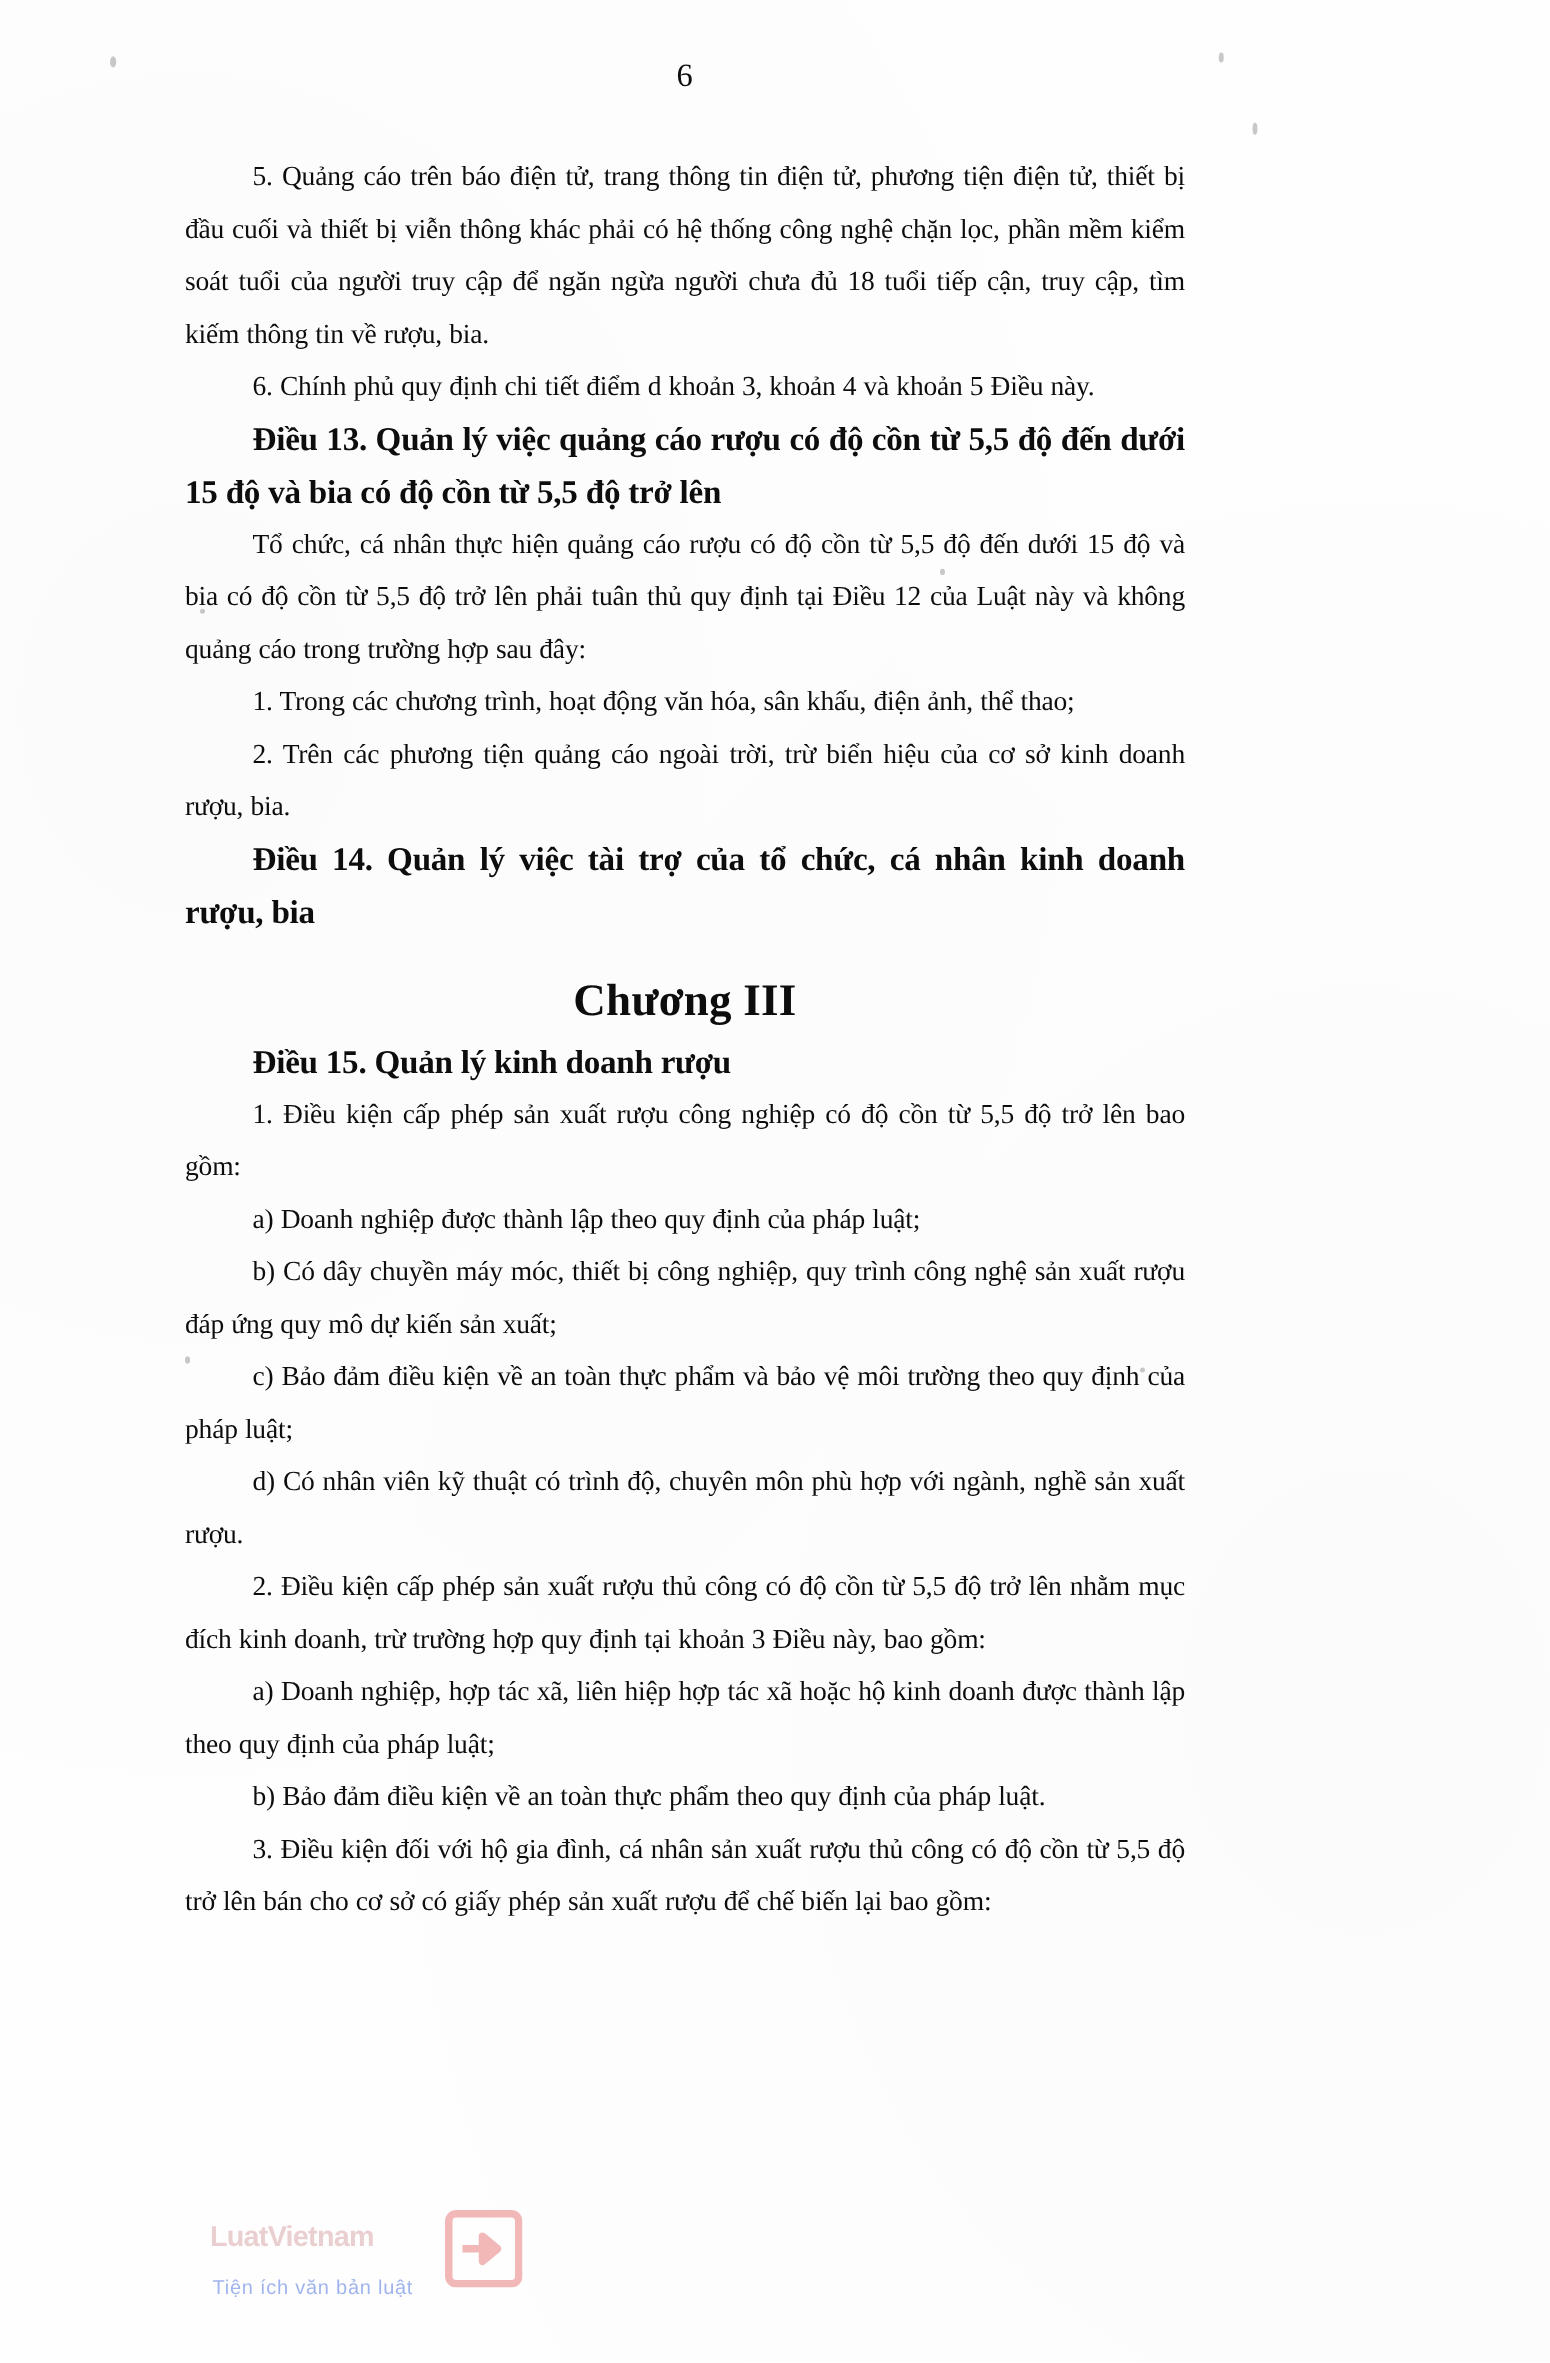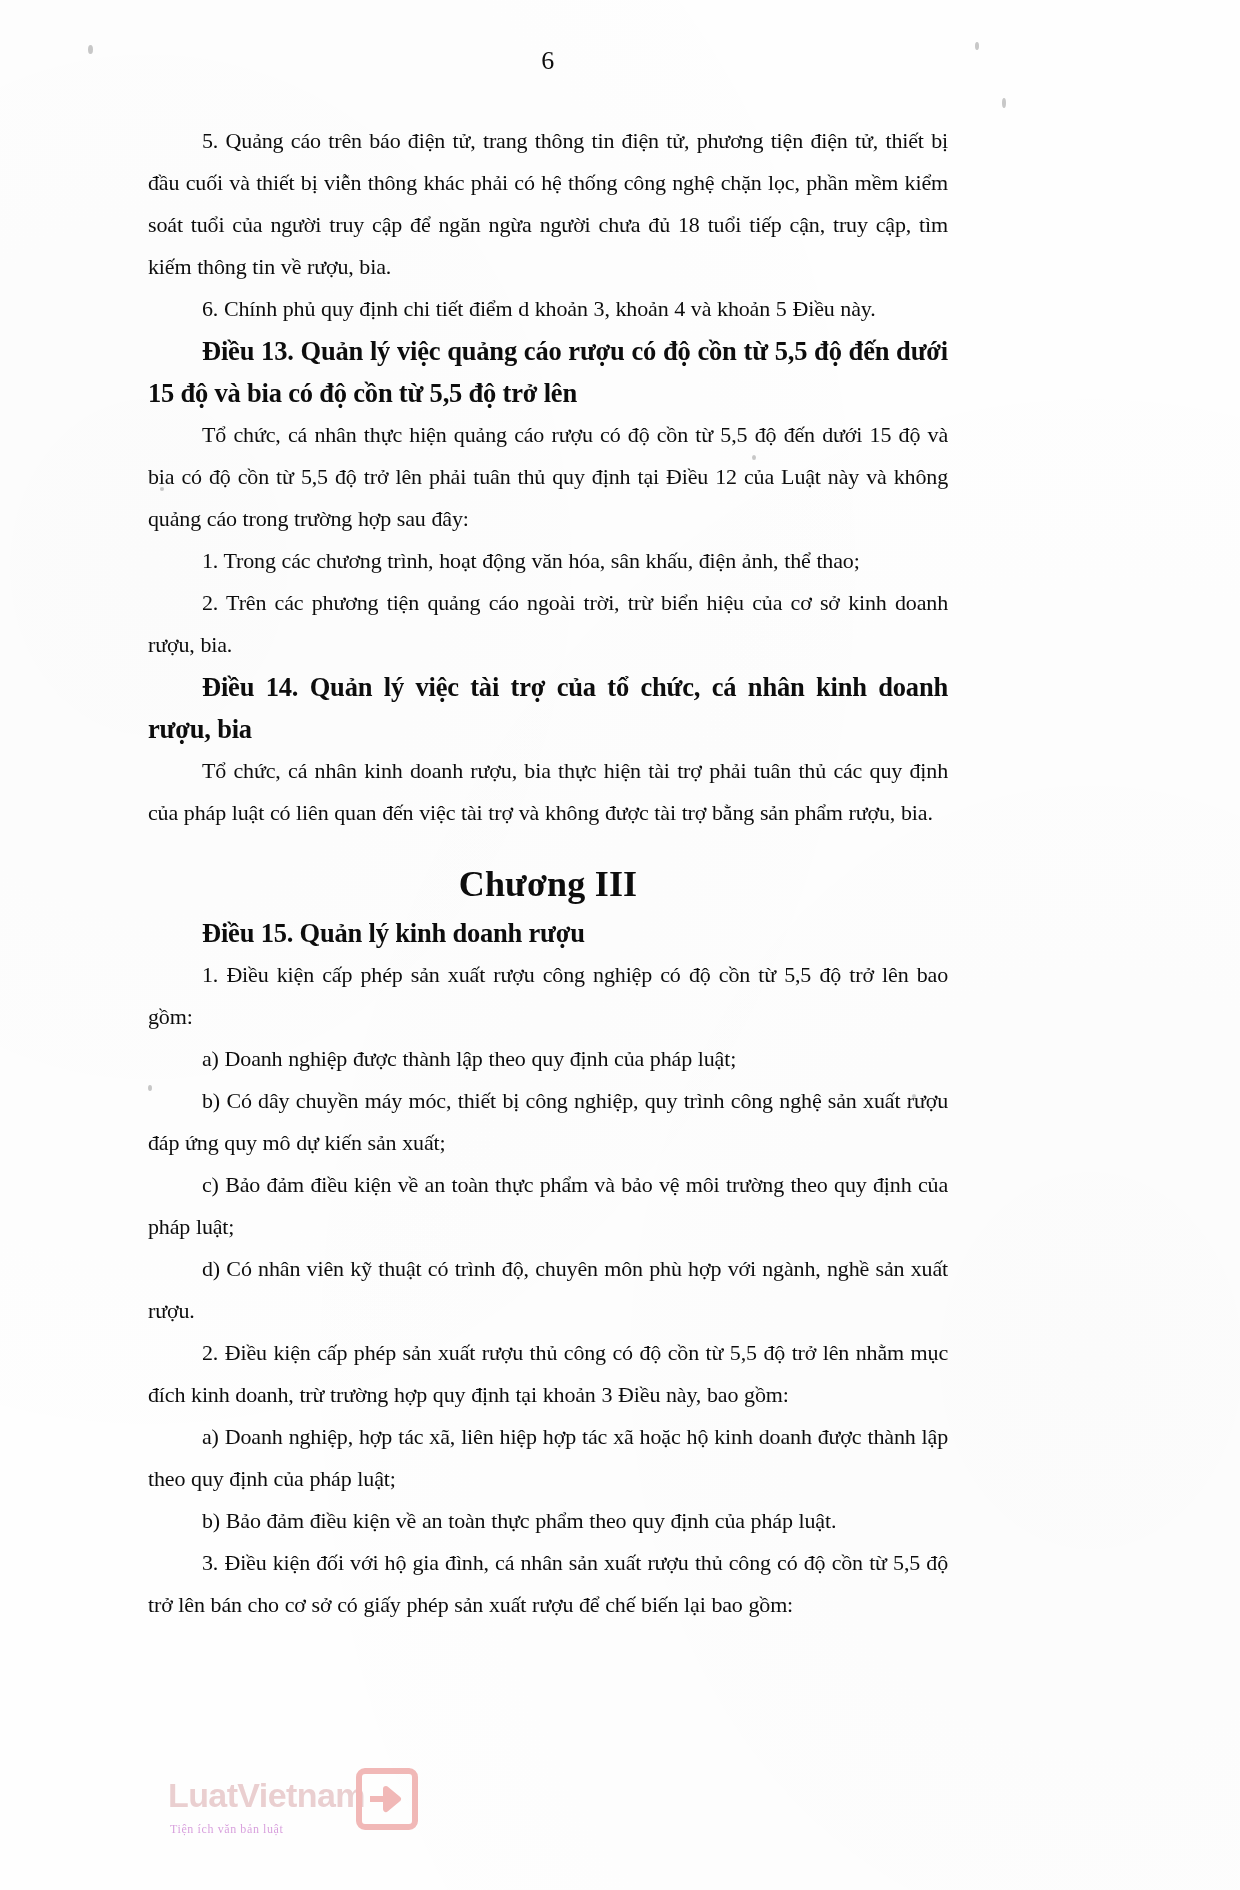--- a/index.html
+++ b/index.html
@@ -100,33 +100,33 @@
     width: 250px;
     height: 92px;
     opacity: 0.42;
     pointer-events: none;
   }
   .wm-text {
     position: absolute;
     left: 0;
     top: 4px;
     font-family: "Liberation Sans", sans-serif;
-    font-size: 34px;
+    font-size: 23px;
     font-weight: bold;
     color: #cf8f93;
     letter-spacing: -0.6px;
     white-space: nowrap;
   }
   .wm-sub {
     position: absolute;
     left: 2px;
     top: 50px;
-    font-family: Liberation Serif, serif;
-    font-size: 12px;
-    color: #a21caf;
+    font-family: Liberation Sans, sans-serif;
+    font-size: 16px;
+    color: #1d4ed8;
     letter-spacing: 0.6px;
     white-space: nowrap;
   }
   .wm-logo {
     position: absolute;
     left: 188px;
     top: -4px;
     width: 62px;
     height: 62px;
   }
@@ -164,21 +164,20 @@
     <p class="heading">Điều 13. Quản lý việc quảng cáo rượu có độ cồn từ 5,5 độ đến dưới 15 độ và bia có độ cồn từ 5,5 độ trở lên</p>
 
     <p class="para">Tổ chức, cá nhân thực hiện quảng cáo rượu có độ cồn từ 5,5 độ đến dưới 15 độ và bia có độ cồn từ 5,5 độ trở lên phải tuân thủ quy định tại Điều 12 của Luật này và không quảng cáo trong trường hợp sau đây:</p>
 
     <p class="para">1. Trong các chương trình, hoạt động văn hóa, sân khấu, điện ảnh, thể thao;</p>
 
     <p class="para">2. Trên các phương tiện quảng cáo ngoài trời, trừ biển hiệu của cơ sở kinh doanh rượu, bia.</p>
 
     <p class="heading">Điều 14. Quản lý việc tài trợ của tổ chức, cá nhân kinh doanh rượu, bia</p>
 
-    <p class="para">Tổ chức, cá nhân kinh doanh rượu, bia thực hiện tài trợ phải tuân thủ các quy định của pháp luật có liên quan đến việc tài trợ và không được tài trợ bằng sản phẩm rượu, bia.</p>
 
     <div class="chapter-block">
       <div class="chapter-line1">Chương III</div>
     </div>
 
     <p class="heading heading-nonjust">Điều 15. Quản lý kinh doanh rượu</p>
 
     <p class="para">1. Điều kiện cấp phép sản xuất rượu công nghiệp có độ cồn từ 5,5 độ trở lên bao gồm:</p>
 
     <p class="para">a) Doanh nghiệp được thành lập theo quy định của pháp luật;</p>

